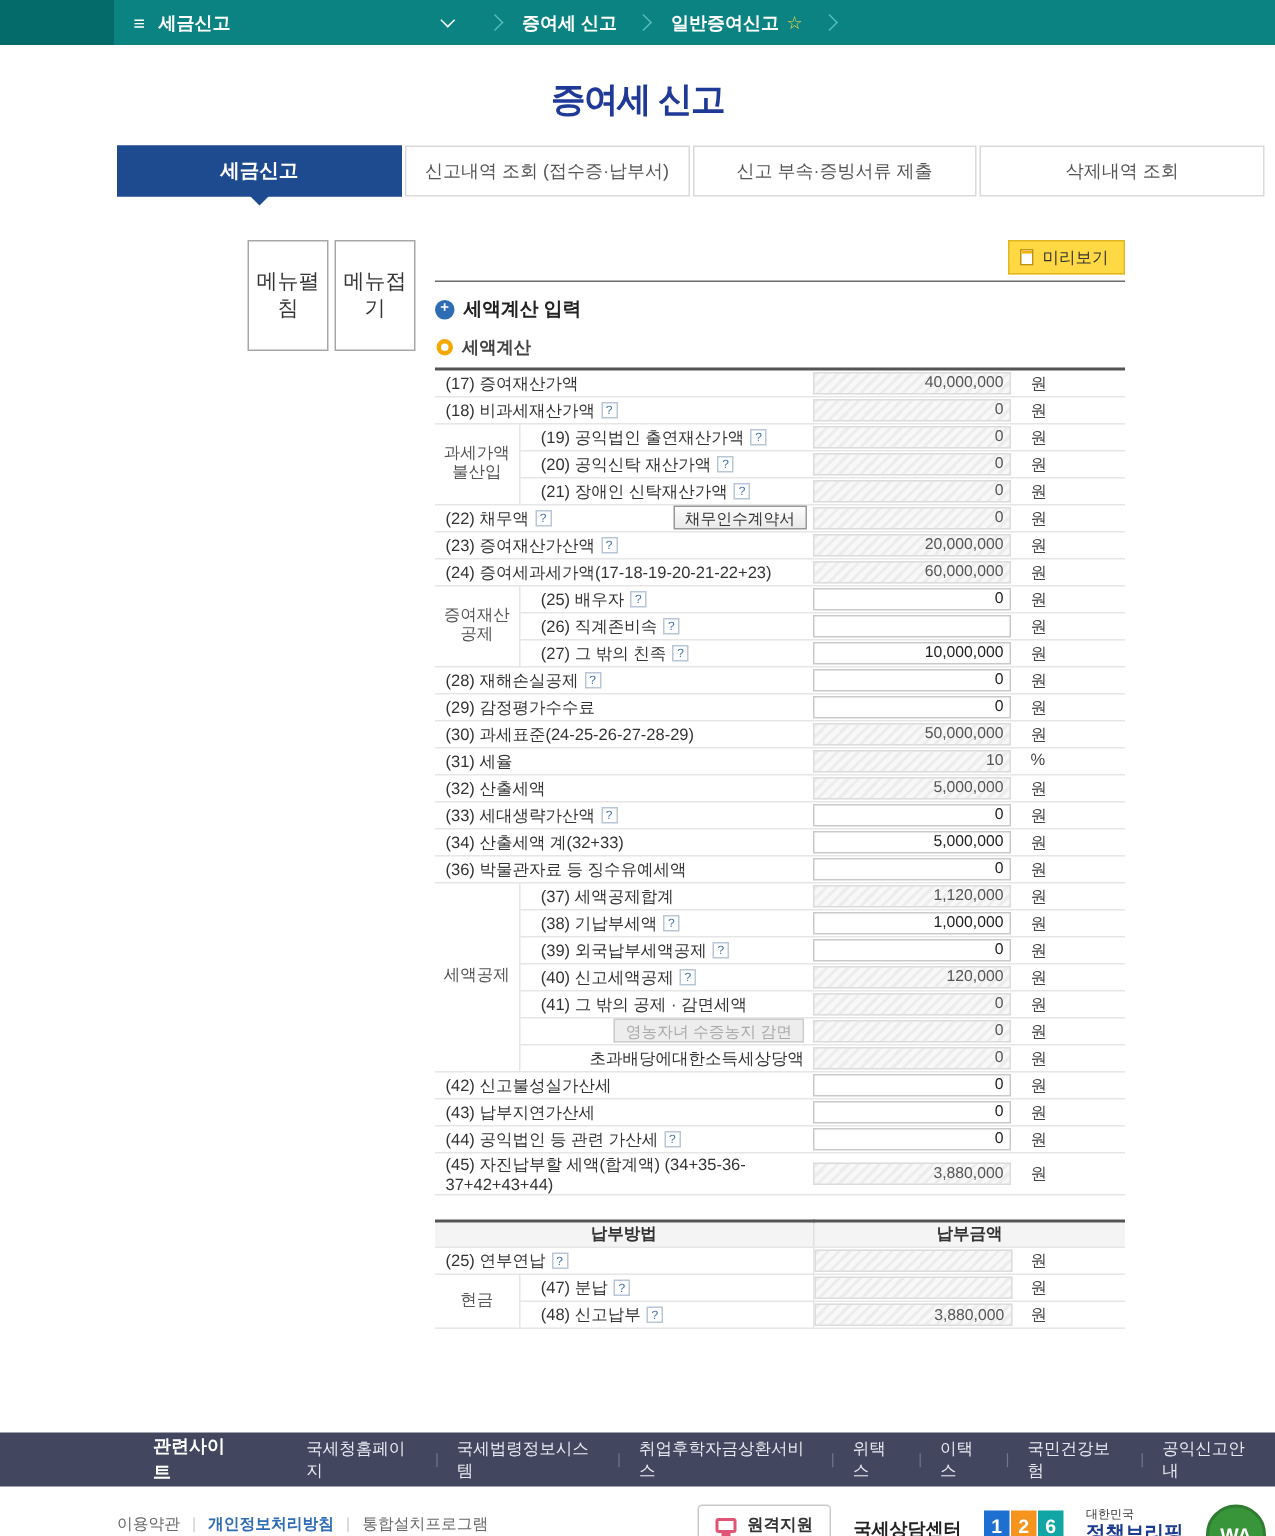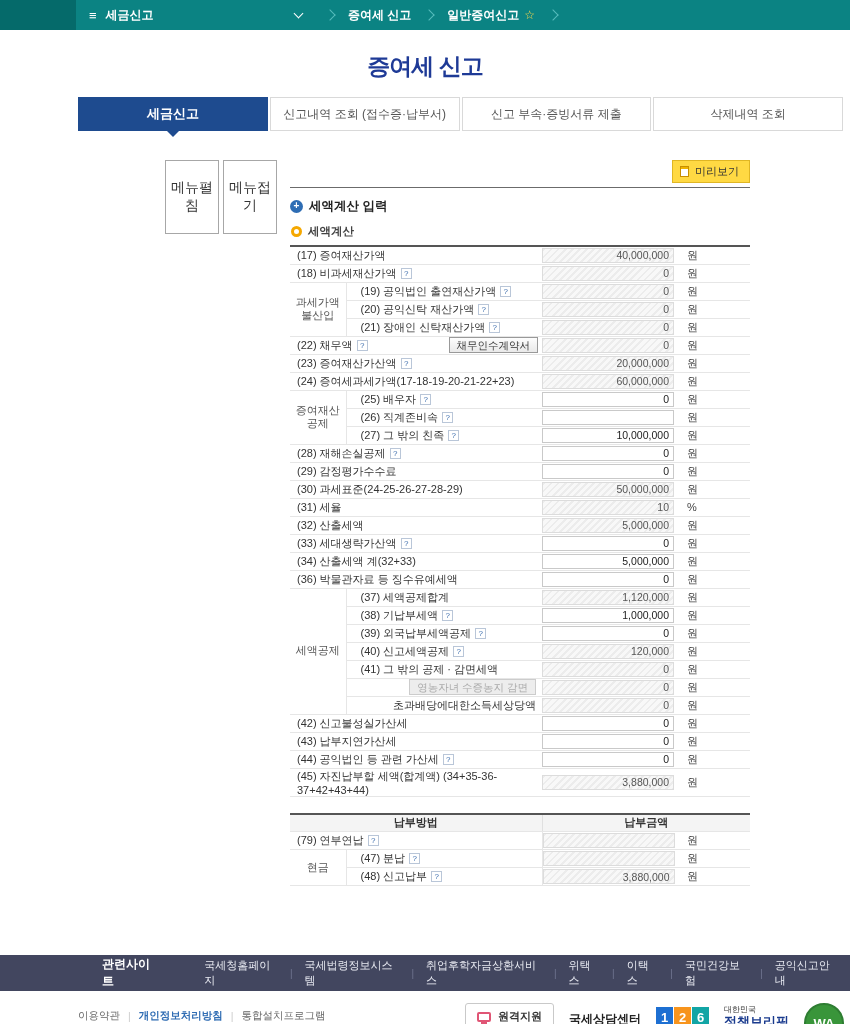--- a/index.html
+++ b/index.html
@@ -522,21 +522,21 @@
         <thead>
           <tr>
             <th class="first" colspan="2">납부방법</th>
             <th colspan="2">납부금액</th>
           </tr>
         </thead>
         <tbody id="pay-body">
             <tr>
               <td class="label-cell" colspan="2">
                 <span class="label-inner">
-                  <span class="lbl">(79) 연부연납</span>
+                  <span class="lbl">(25) 연부연납</span>
                   <span class="help">?</span>
                 </span>
               </td>
               <td class="value-cell">
                 <input class="val ro" type="text" readonly="" style="">
               </td>
               <td class="unit-cell">원</td>
             </tr>
             <tr>
               <td class="group-cell" rowspan="2">현금</td>

